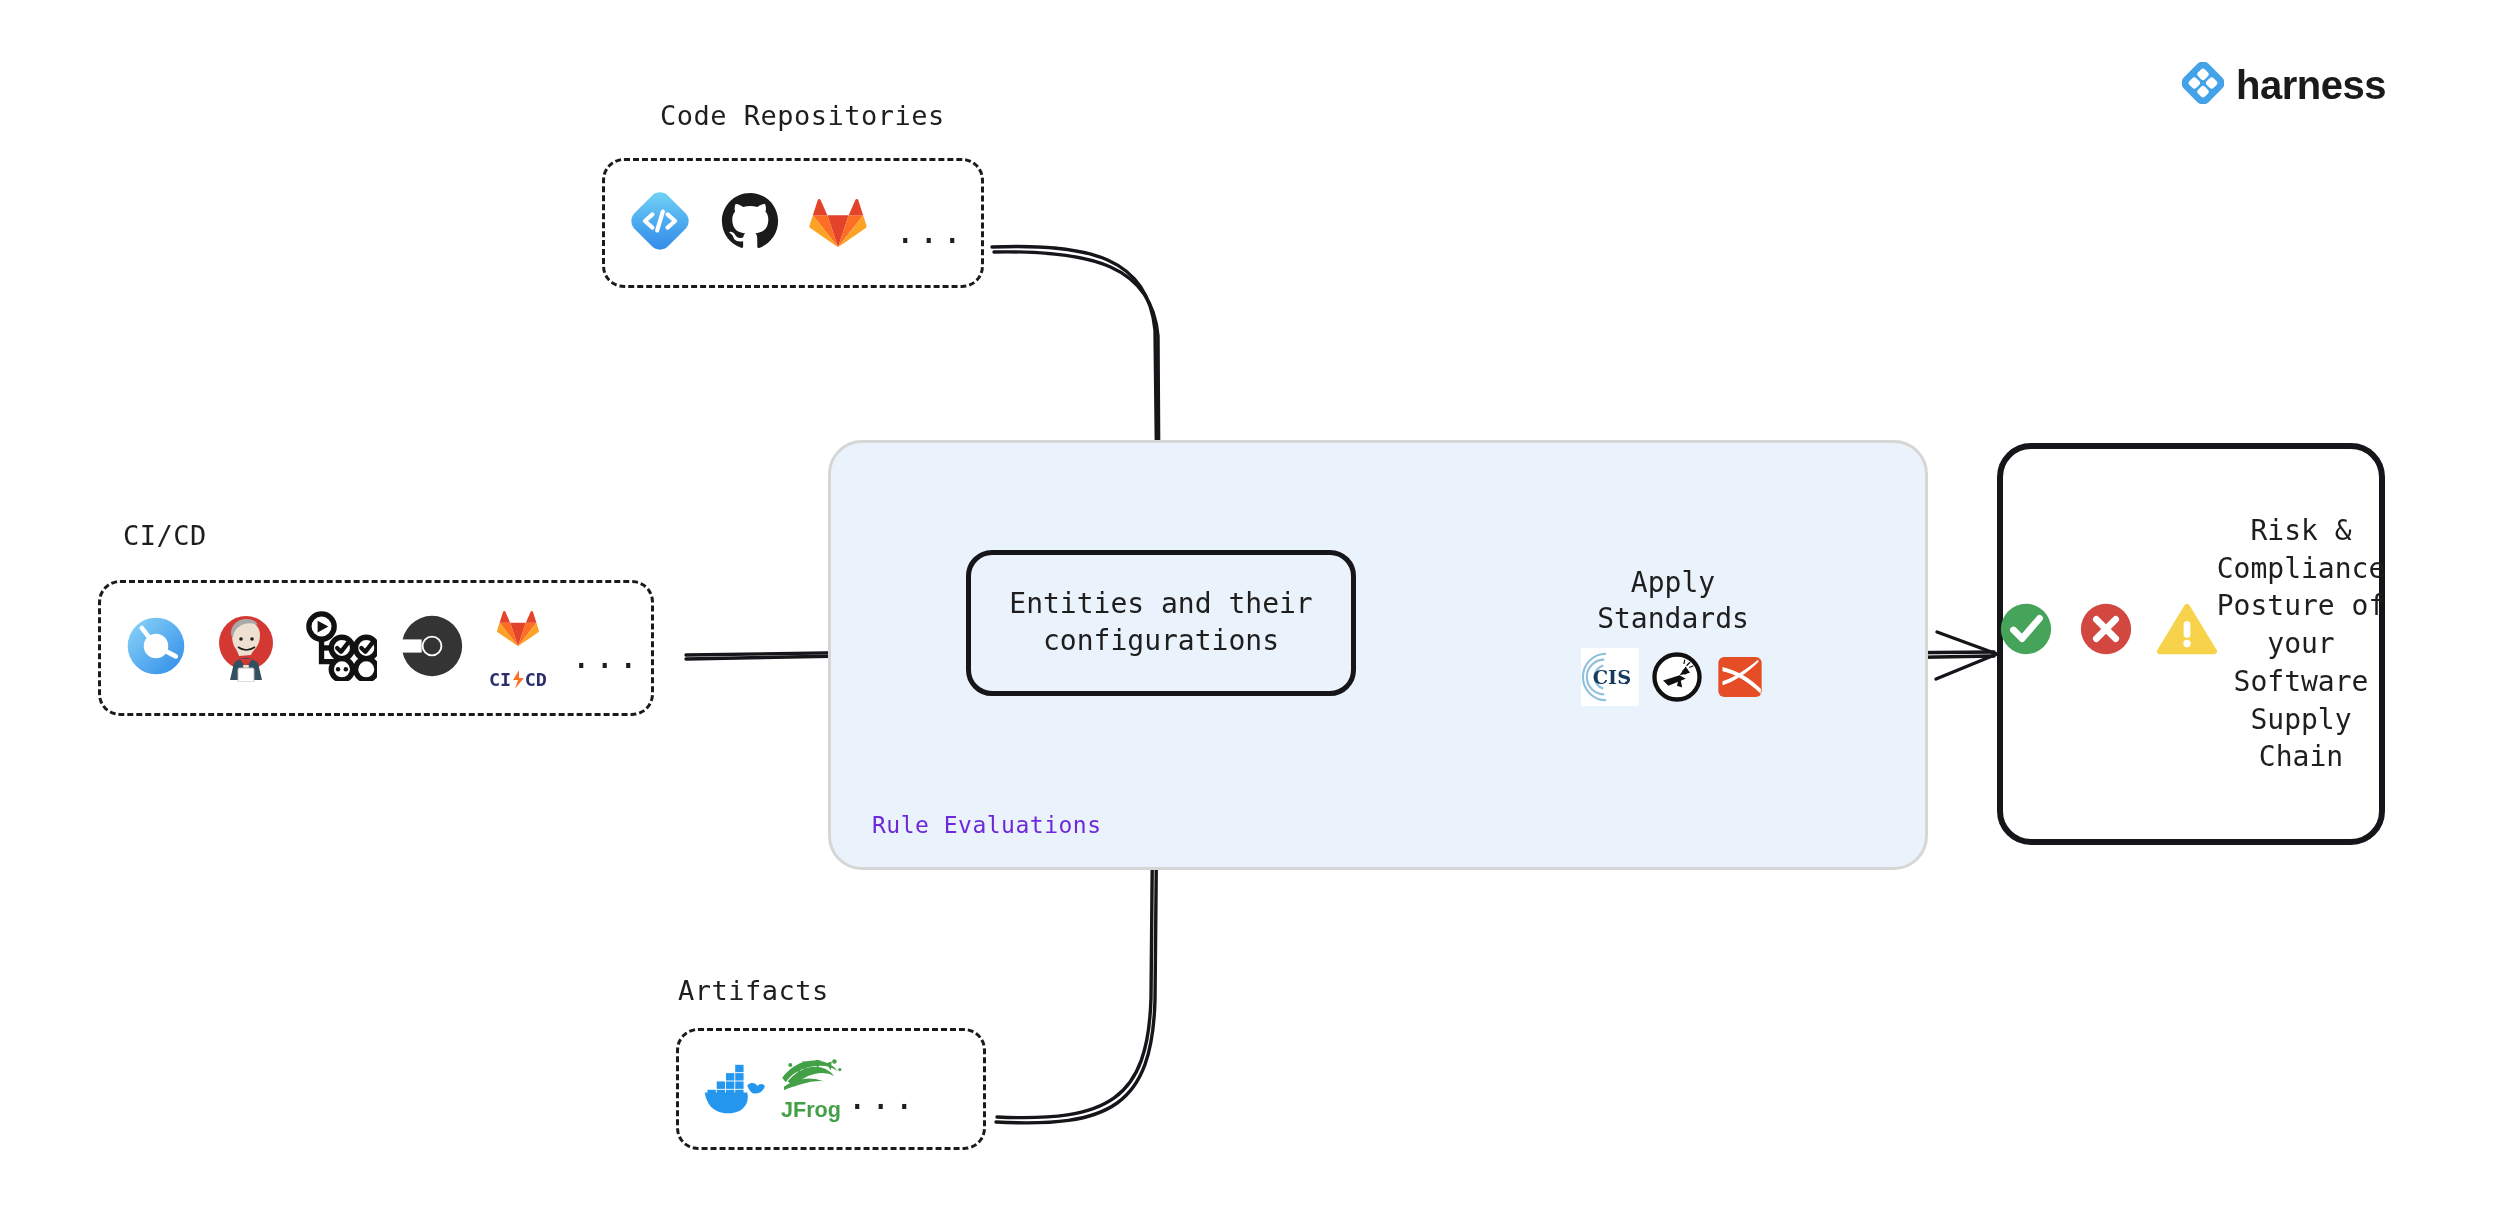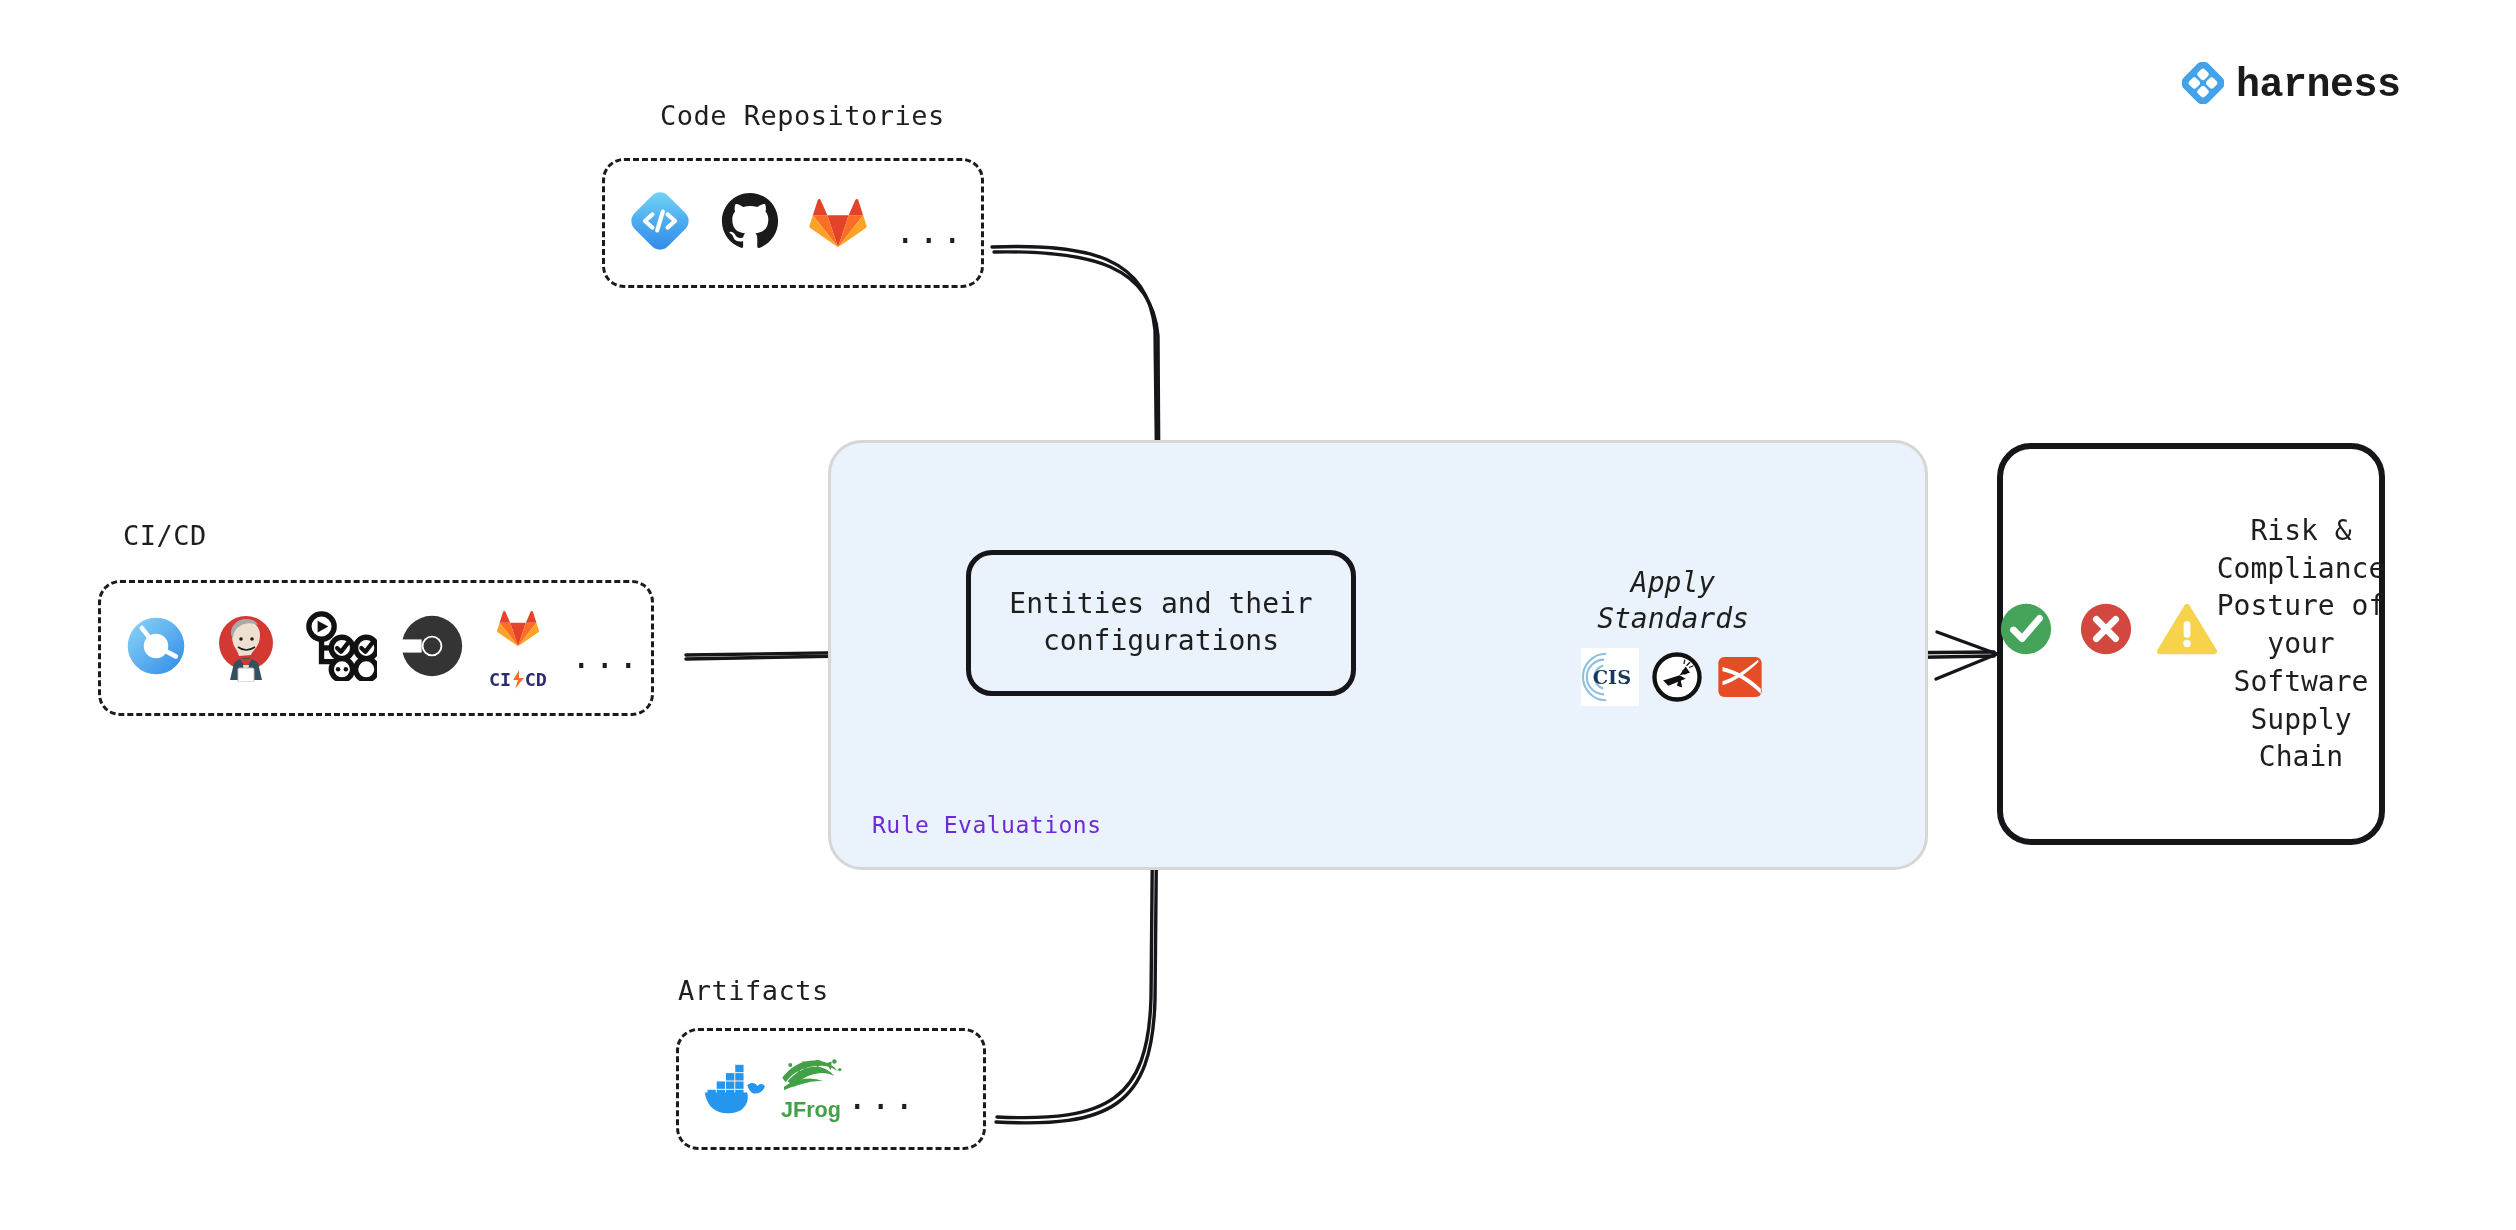--- a/index.html
+++ b/index.html
@@ -25,26 +25,26 @@
   .entity-box{border:5px solid #16161a;border-radius:26px;box-sizing:border-box;
               display:flex;align-items:center;justify-content:center;
               text-align:center;font-size:28px;color:#1e1e1e;line-height:1.32;
               background:transparent;}
   .outcome-box{border:6px solid #16161a;border-radius:34px;box-sizing:border-box;
                display:flex;flex-direction:row;align-items:center;justify-content:center;
                background:#ffffff;}
   .outcome-text{font-size:28px;color:#1e1e1e;line-height:1.35;text-align:center;}
   .status-row{display:flex;gap:22px;align-items:center;margin-bottom:26px;}
 
-  .diamond-text{font-size:28px;color:#1e1e1e;line-height:1.3;text-align:center;white-space:pre-line;font-style:italic;}
+  .diamond-text{font-size:28px;color:#1e1e1e;line-height:1.3;text-align:center;white-space:pre-line;}
   .std-row{display:flex;gap:12px;align-items:center;margin-top:10px;}
 
   
   .brand{display:flex;align-items:center;gap:12px;}
-  .brand-name{font-family:Liberation Mono, monospace;font-size:40px;font-weight:700;
+  .brand-name{font-family:Liberation Sans, sans-serif;font-size:40px;font-weight:700;
               color:#1b1b1b;letter-spacing:-.5px;}
 </style>
 </head>
 <body>
 
 <svg class="svg-layer" viewBox="0 0 2516 1230">
   <defs>
     <linearGradient id="gradHarnessCode" x1="0" y1="0" x2="1" y2="1">
       <stop offset="0%" stop-color="#78d9f5"></stop>
         <stop offset="55%" stop-color="#4aa8ef"></stop>

